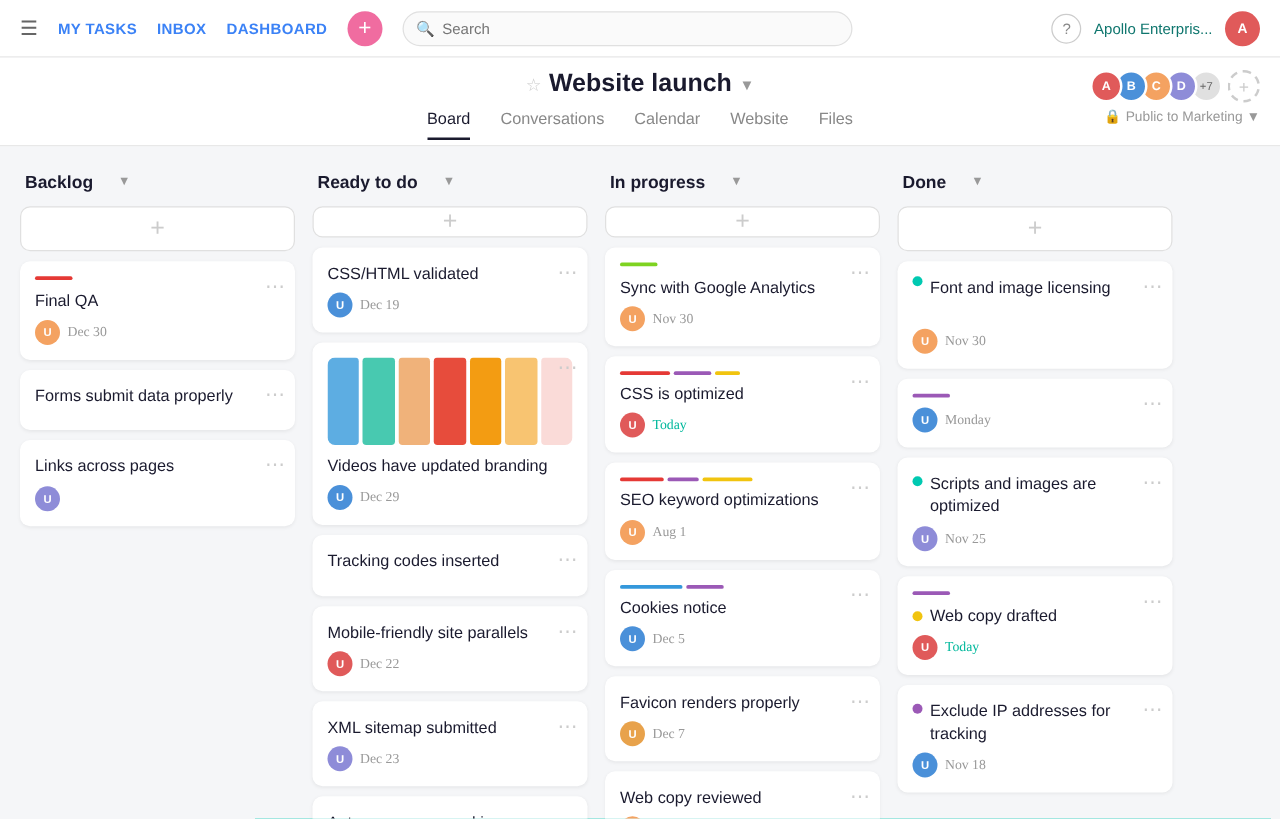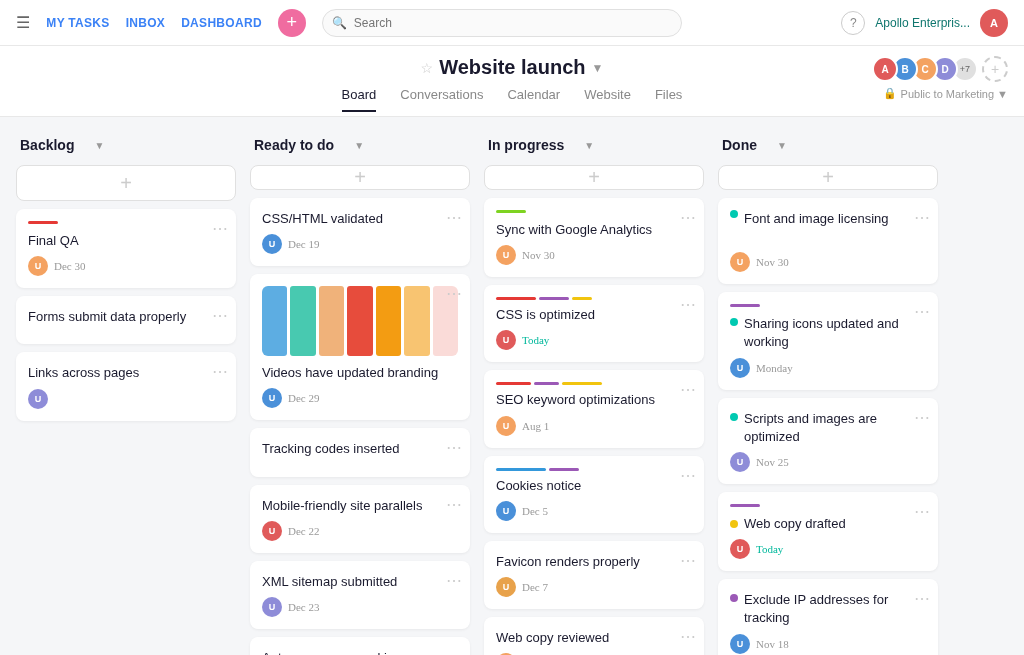--- a/index.html
+++ b/index.html
@@ -501,24 +501,20 @@
         </div>
         <div class="card-meta">
           <div class="card-avatar" style="background:#F4A261;">U</div>
           <span class="card-date">Nov 30</span>
         </div>
         <span class="card-more">⋯</span>
       </div>
 
       <div class="card">
         <div class="color-bar-top" style="background:#9B59B6; width:30px;"></div>
-        <div style="display:flex; align-items:flex-start; gap:6px; margin-bottom:6px;">
-          <span class="dot" style="background:#00C9B1; margin-top:3px; flex-shrink:0;"></span>
-          <span class="card-title" style="margin:0;">Sharing icons updated and working</span>
-        </div>
         <div class="card-meta">
           <div class="card-avatar" style="background:#4A90D9;">U</div>
           <span class="card-date">Monday</span>
         </div>
         <span class="card-more">⋯</span>
       </div>
 
       <div class="card">
         <div style="display:flex; align-items:flex-start; gap:6px; margin-bottom:6px;">
           <span class="dot" style="background:#00C9B1; margin-top:3px; flex-shrink:0;"></span>

